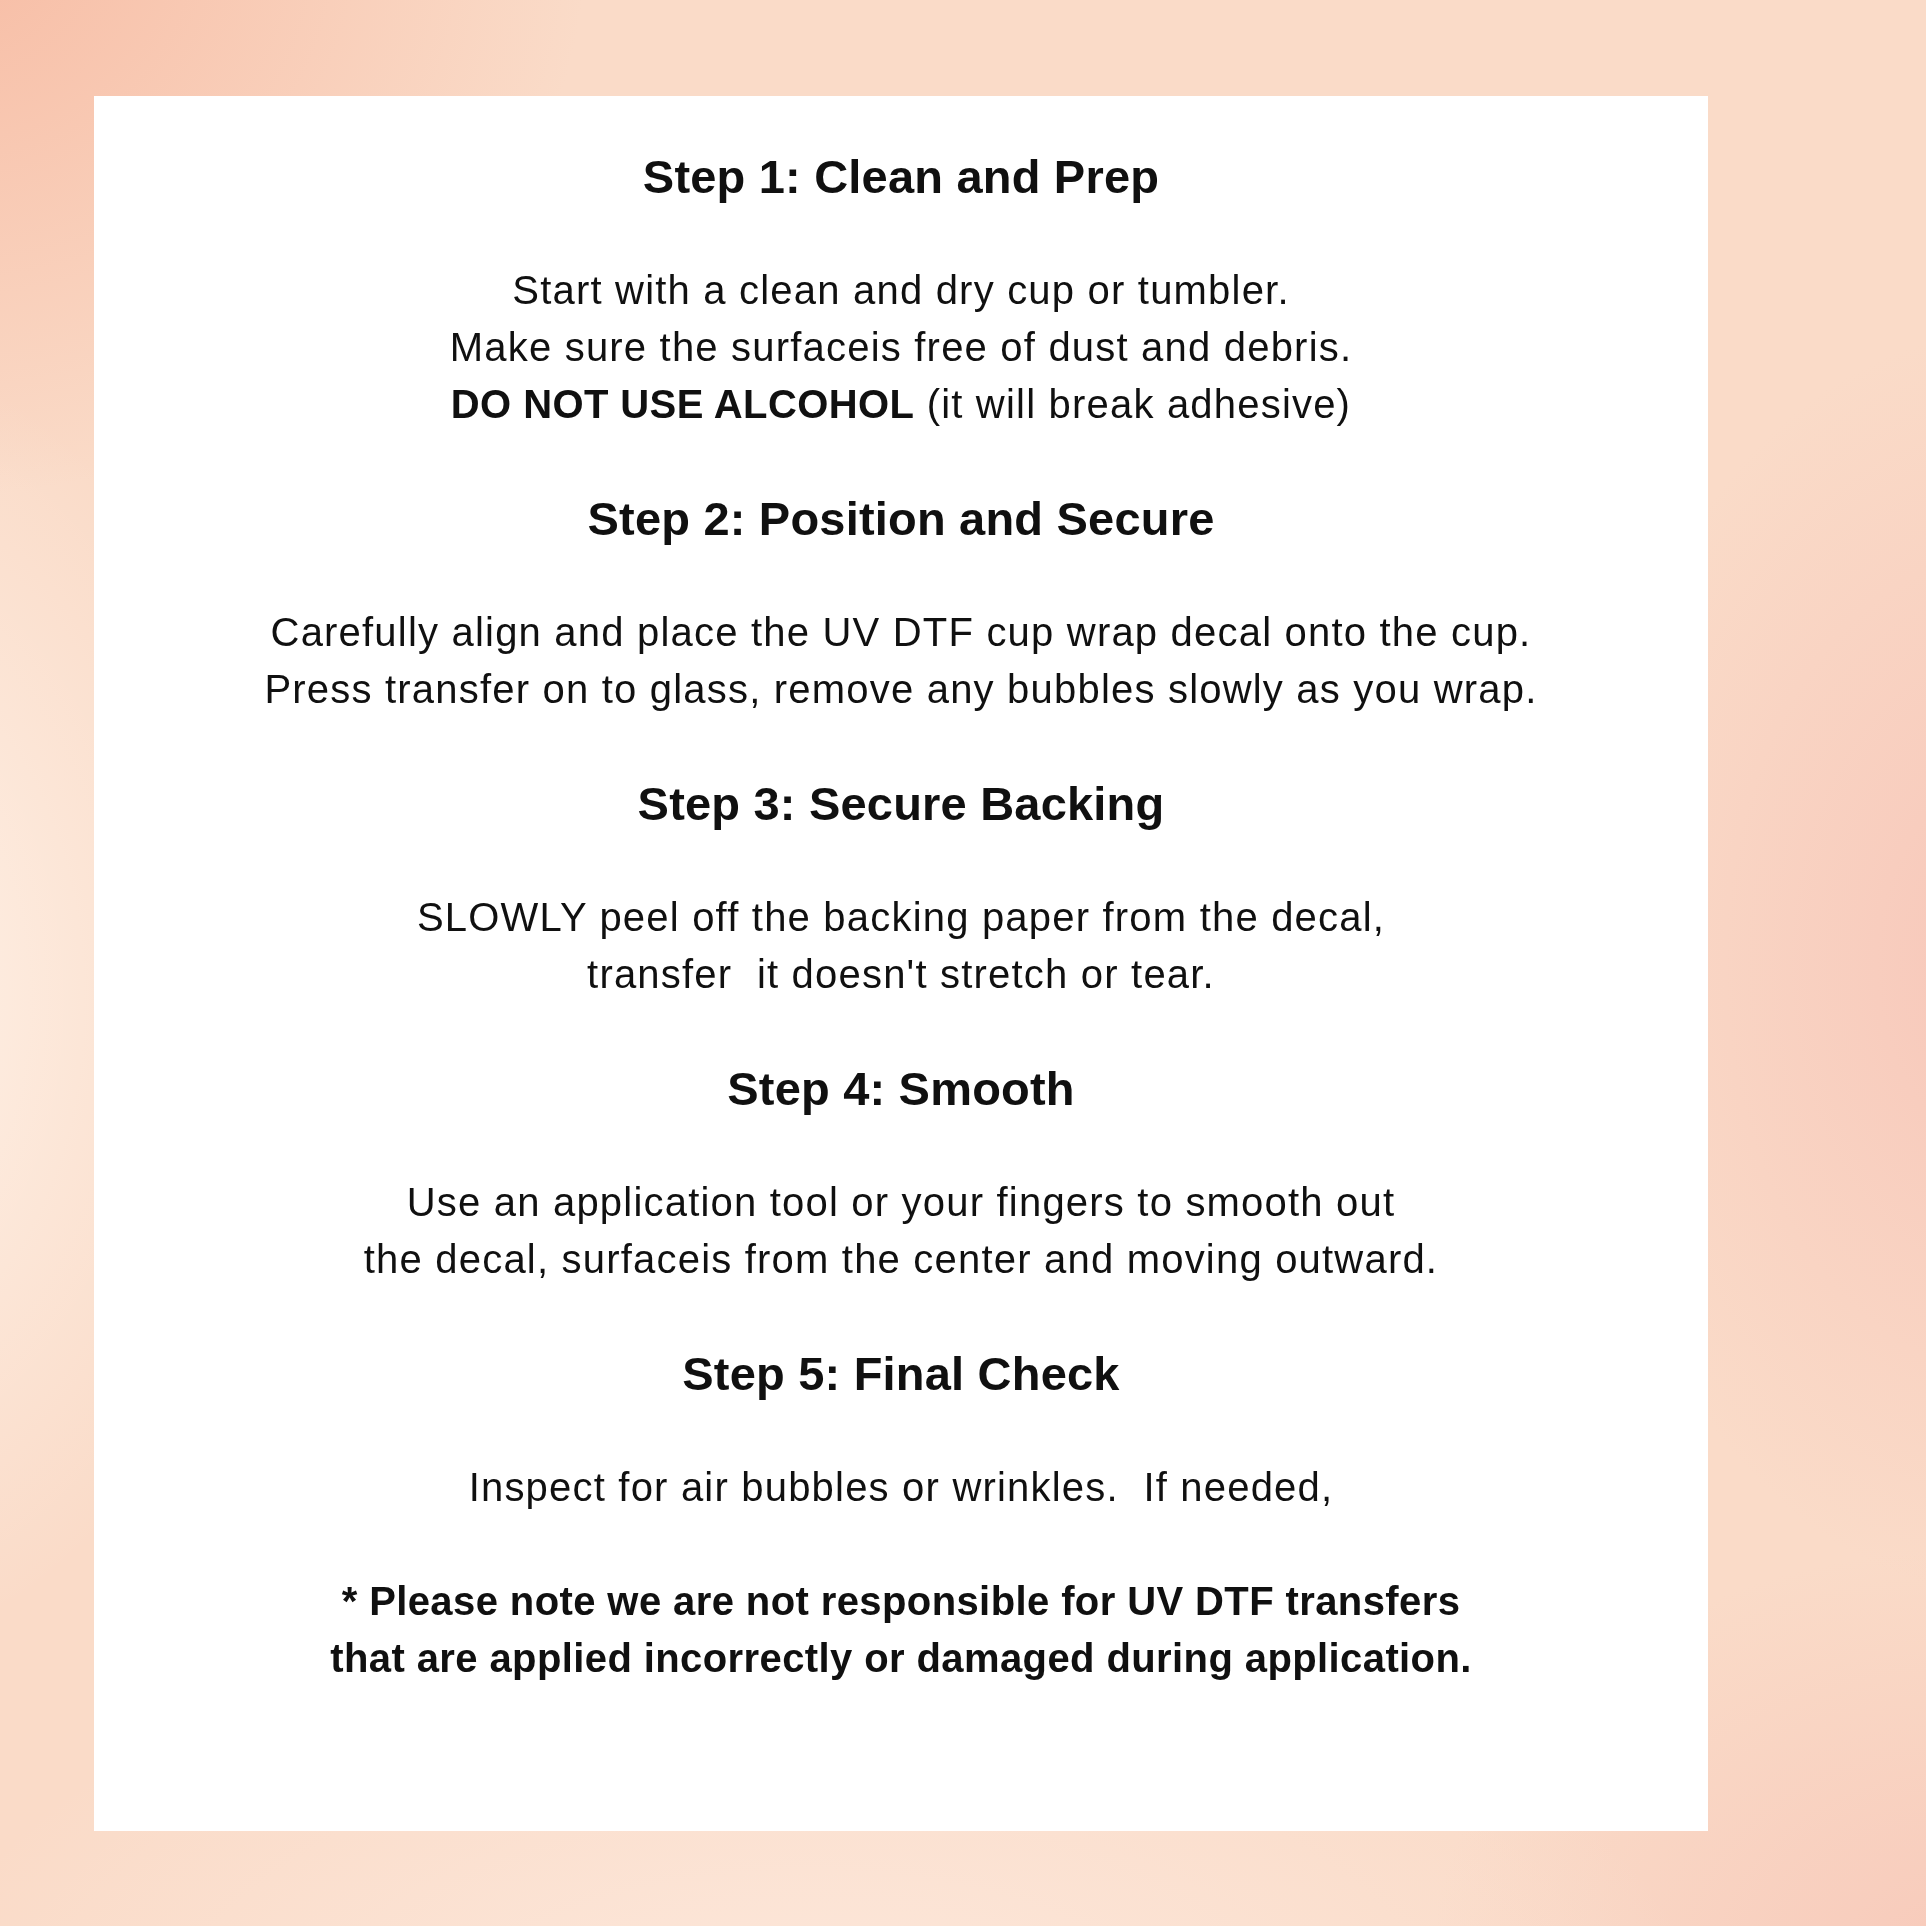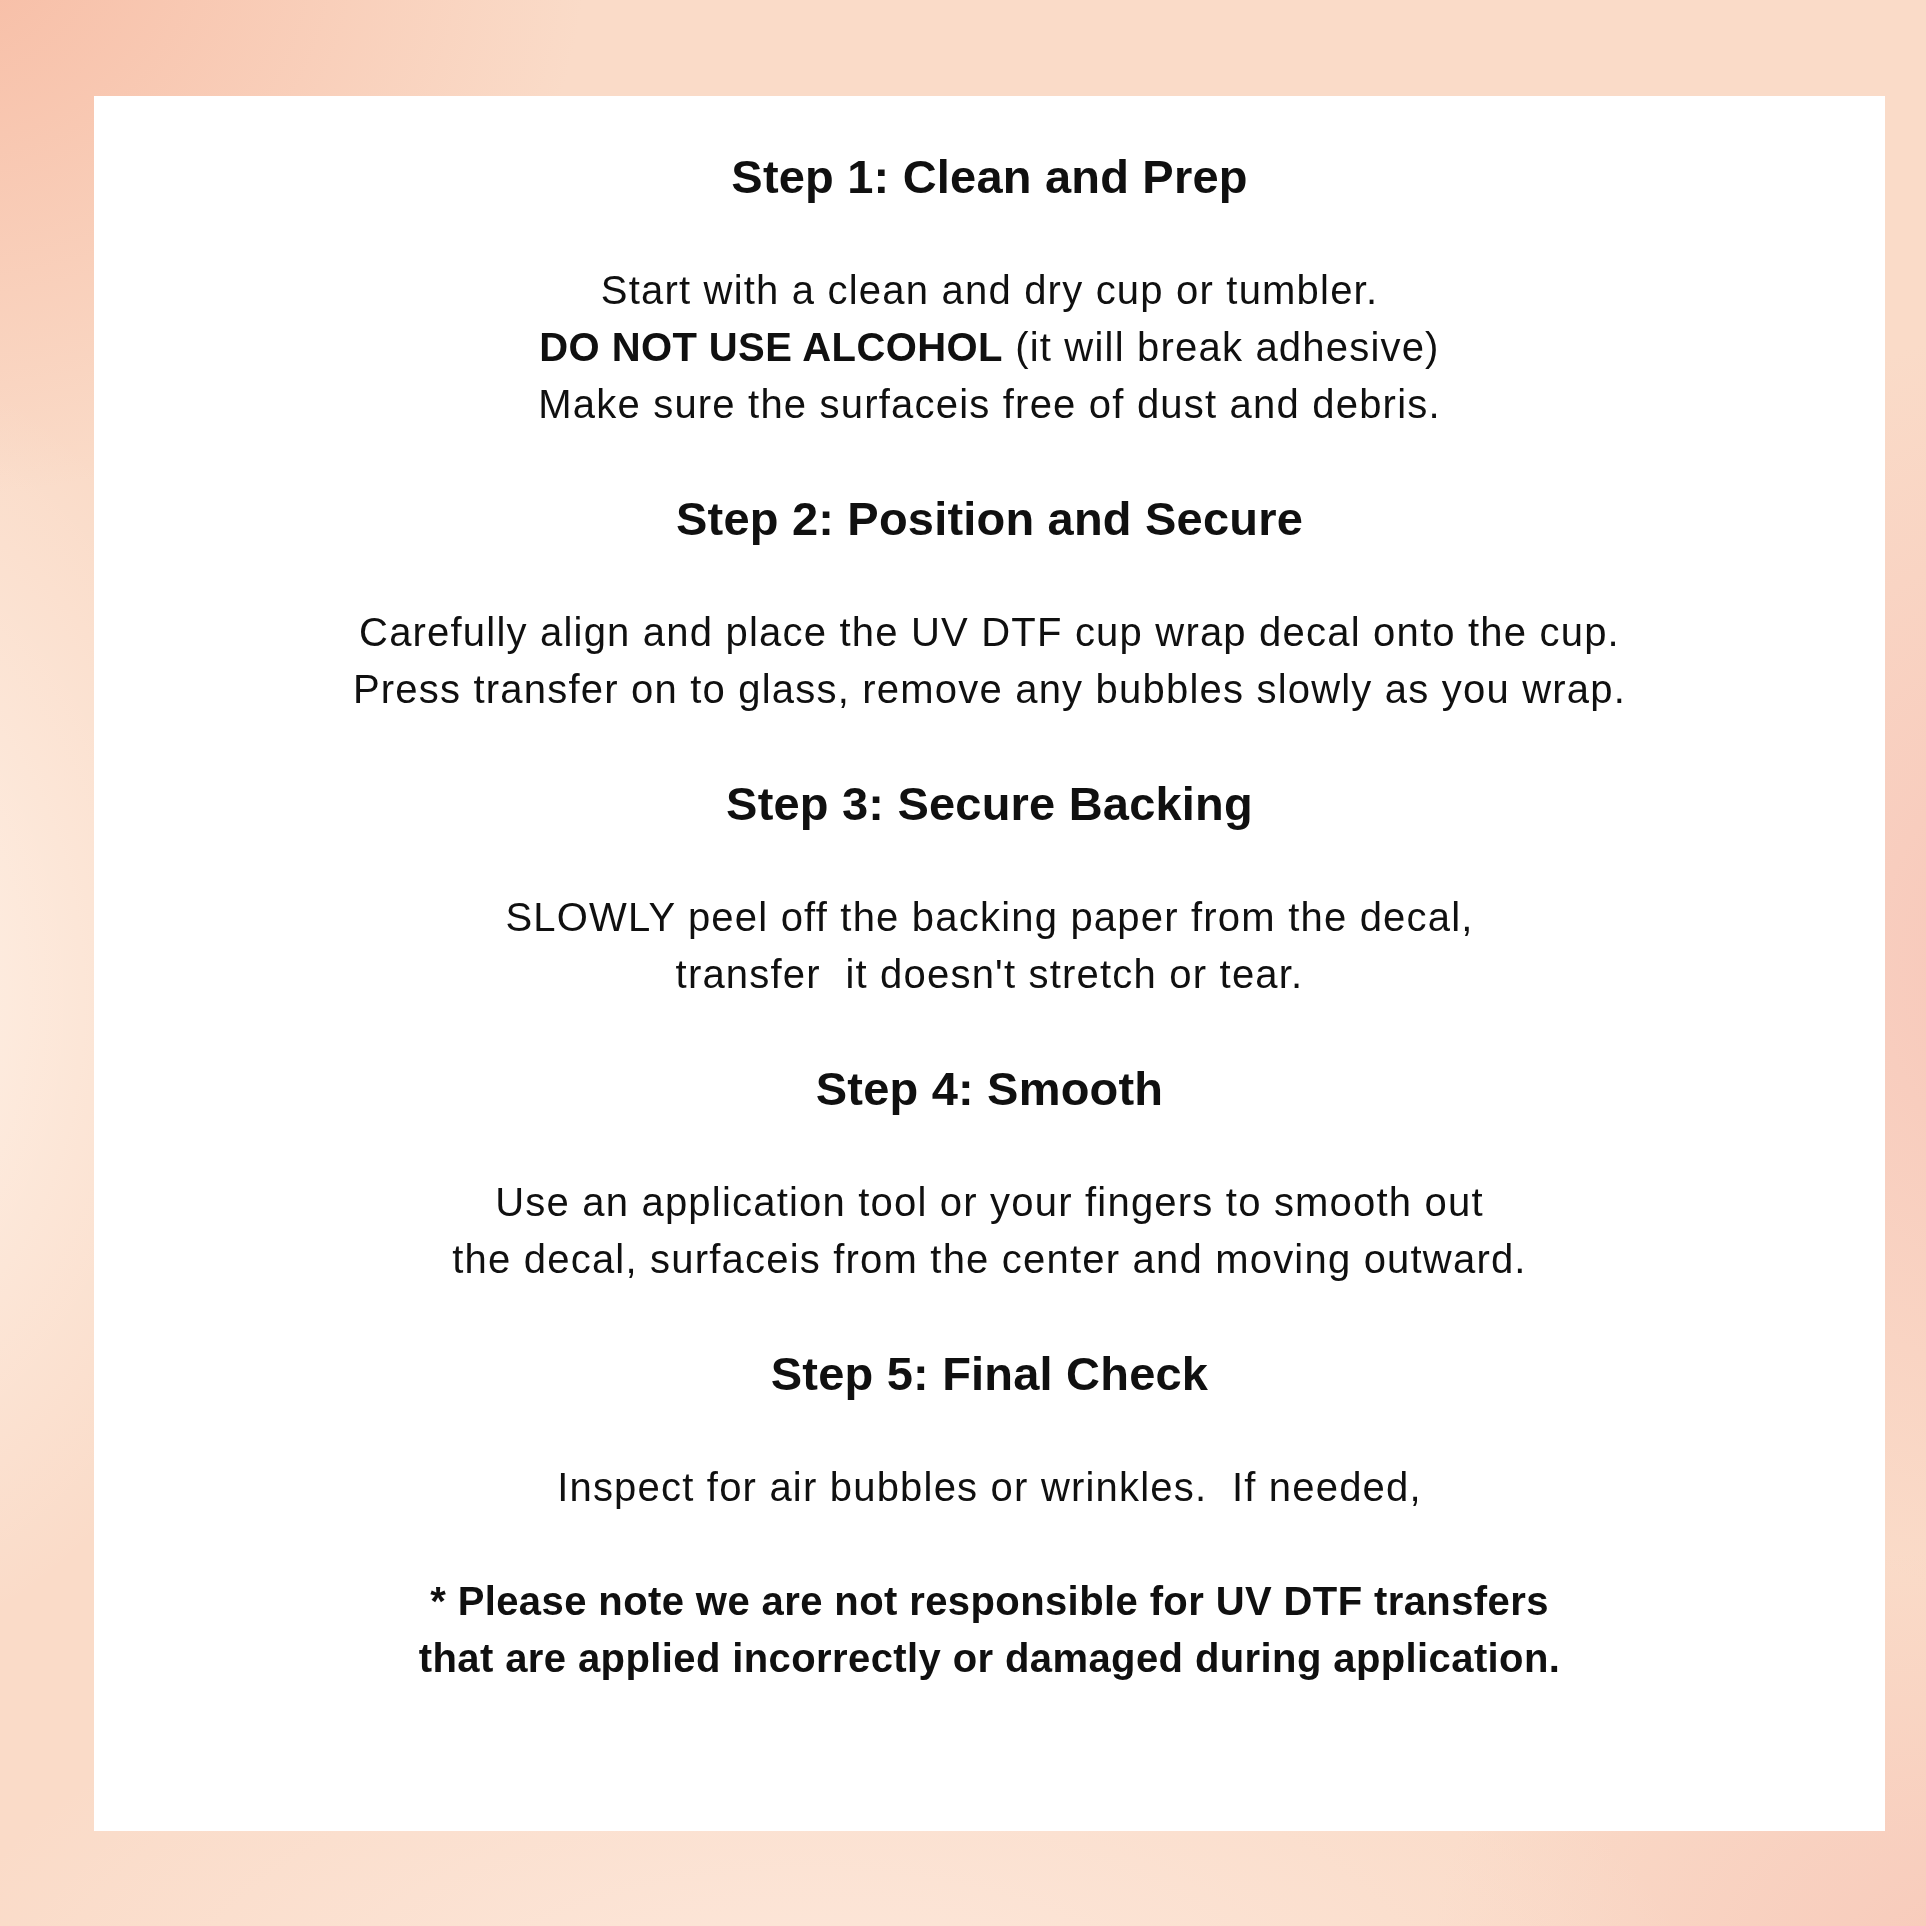--- a/index.html
+++ b/index.html
@@ -23,21 +23,21 @@
       radial-gradient(ellipse 792px 1188px at -8% 52%, rgba(255,243,233,1) 0%, rgba(255,243,233,0) 55%),
       radial-gradient(ellipse 1485px 792px at 42% 108%, rgba(253,233,221,1) 0%, rgba(253,233,221,0) 62%),
       radial-gradient(ellipse 743px 1089px at 104% 50%, rgba(247,198,185,0.95) 0%, rgba(247,198,185,0) 58%),
       radial-gradient(ellipse 891px 693px at 102% 102%, rgba(247,200,185,0.9) 0%, rgba(247,200,185,0) 60%);
   }
   
   .card {
     position: absolute;
     left: 94px;
     top: 96px;
-    width: 1791px;
+    width: 1614px;
     height: 1735px;
     background: #ffffff;
   }
   .content {
     position: absolute;
     left: 0;
     right: 0;
     top: 52px;
     text-align: center;
     color: #101010;
@@ -64,22 +64,22 @@
 </style>
 </head>
 <body>
 
 <div class="frame">
   <div class="card">
     <div class="content" id="content">
         <div class="line heading">Step 1: Clean and Prep</div>
         <div class="gap"></div>
         <div class="line"><span class="">Start with a clean and dry cup or tumbler.</span></div>
+        <div class="line"><span class="">Make sure the surfaceis free of dust and debris.</span></div>
         <div class="line"><span class="bold">DO NOT USE ALCOHOL</span><span class=""> (it will break adhesive)</span></div>
-        <div class="line"><span class="">Make sure the surfaceis free of dust and debris.</span></div>
         <div class="gap"></div>
         <div class="line heading">Step 2: Position and Secure</div>
         <div class="gap"></div>
         <div class="line"><span class="">Carefully align and place the UV DTF cup wrap decal onto the cup.</span></div>
         <div class="line"><span class="">Press transfer on to glass, remove any bubbles slowly as you wrap.</span></div>
         <div class="gap"></div>
         <div class="line heading">Step 3: Secure Backing</div>
         <div class="gap"></div>
         <div class="line"><span class="">SLOWLY peel off the backing paper from the decal,</span></div>
         <div class="line"><span class="">transfer  it doesn't stretch or tear.</span></div>

